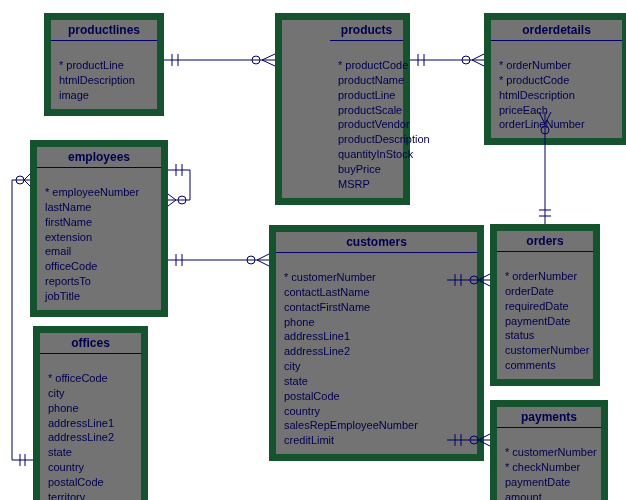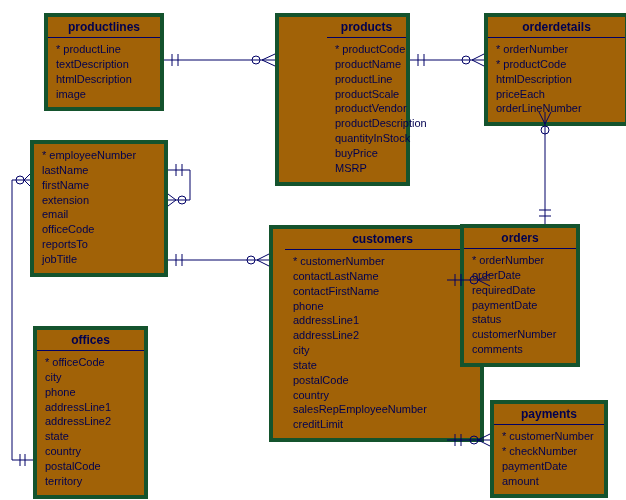--- a/index.html
+++ b/index.html
@@ -7,32 +7,33 @@
     width: 626px;
     height: 500px;
     position: relative;
     background: #fff;
     font-family: Arial, Helvetica, sans-serif;
     font-size: 11px;
     color: #000050;
   }
   .entity {
     position: absolute;
-    border: 4px solid #14532d;
-    background: #a16207;
+    border: 7px solid #14532d;
+    background: #737373;
   }
   .entity-title {
     font-weight: bold;
     text-align: center;
     padding: 3px 6px;
     border-bottom: 1px solid #000066;
     font-size: 12px;
   }
   .entity-body {
     padding: 4px 8px 6px 8px;
+    margin-top: 13px;
   }
   .attr {
     white-space: nowrap;
     line-height: 1.35;
   }
   svg.connectors {
     position: absolute;
     left: 0; top: 0;
     width: 626px;
     height: 500px;
@@ -44,21 +45,20 @@
     fill: none;
   }
 </style>
 </head>
 <body>
 
 <div class="entity" style="left:44px; top:13px; width:120px;">
   <div class="entity-title">productlines</div>
   <div class="entity-body">
     <div class="attr"><span>* productLine</span></div>
-    <div class="attr"><span>textDescription</span></div>
     <div class="attr"><span>htmlDescription</span></div>
     <div class="attr"><span>image</span></div>
   </div>
 </div>
 
 <div class="entity" style="left:275px; top:13px; width:135px;padding-left:48px;">
   <div class="entity-title">products</div>
   <div class="entity-body">
     <div class="attr"><span>* productCode</span></div>
     <div class="attr"><span>productName</span></div>
@@ -77,51 +77,52 @@
   <div class="entity-body">
     <div class="attr"><span>* orderNumber</span></div>
     <div class="attr"><span>* productCode</span></div>
     <div class="attr"><span>htmlDescription</span></div>
     <div class="attr"><span>priceEach</span></div>
     <div class="attr"><span>orderLineNumber</span></div>
   </div>
 </div>
 
 <div class="entity" style="left:30px; top:140px; width:138px;">
+  <div class="entity-title">employees</div>
   <div class="entity-body">
     <div class="attr"><span>* employeeNumber</span></div>
     <div class="attr"><span>lastName</span></div>
     <div class="attr"><span>firstName</span></div>
     <div class="attr"><span>extension</span></div>
     <div class="attr"><span>email</span></div>
     <div class="attr"><span>officeCode</span></div>
     <div class="attr"><span>reportsTo</span></div>
     <div class="attr"><span>jobTitle</span></div>
   </div>
 </div>
 
-<div class="entity" style="left:269px; top:225px; width:215px;padding-left:12px;">
+<div class="entity" style="left:269px; top:225px; width:215px;">
   <div class="entity-title">customers</div>
   <div class="entity-body">
     <div class="attr"><span>* customerNumber</span></div>
     <div class="attr"><span>contactLastName</span></div>
     <div class="attr"><span>contactFirstName</span></div>
     <div class="attr"><span>phone</span></div>
     <div class="attr"><span>addressLine1</span></div>
     <div class="attr"><span>addressLine2</span></div>
     <div class="attr"><span>city</span></div>
     <div class="attr"><span>state</span></div>
     <div class="attr"><span>postalCode</span></div>
     <div class="attr"><span>country</span></div>
     <div class="attr"><span>salesRepEmployeeNumber</span></div>
     <div class="attr"><span>creditLimit</span></div>
   </div>
 </div>
 
-<div class="entity" style="left:460px; top:224px; width:120px;">
+<div class="entity" style="left:490px; top:224px; width:110px;">
   <div class="entity-title">orders</div>
   <div class="entity-body">
     <div class="attr"><span>* orderNumber</span></div>
     <div class="attr"><span>orderDate</span></div>
     <div class="attr"><span>requiredDate</span></div>
     <div class="attr"><span>paymentDate</span></div>
     <div class="attr"><span>status</span></div>
     <div class="attr"><span>customerNumber</span></div>
     <div class="attr"><span>comments</span></div>
   </div>

